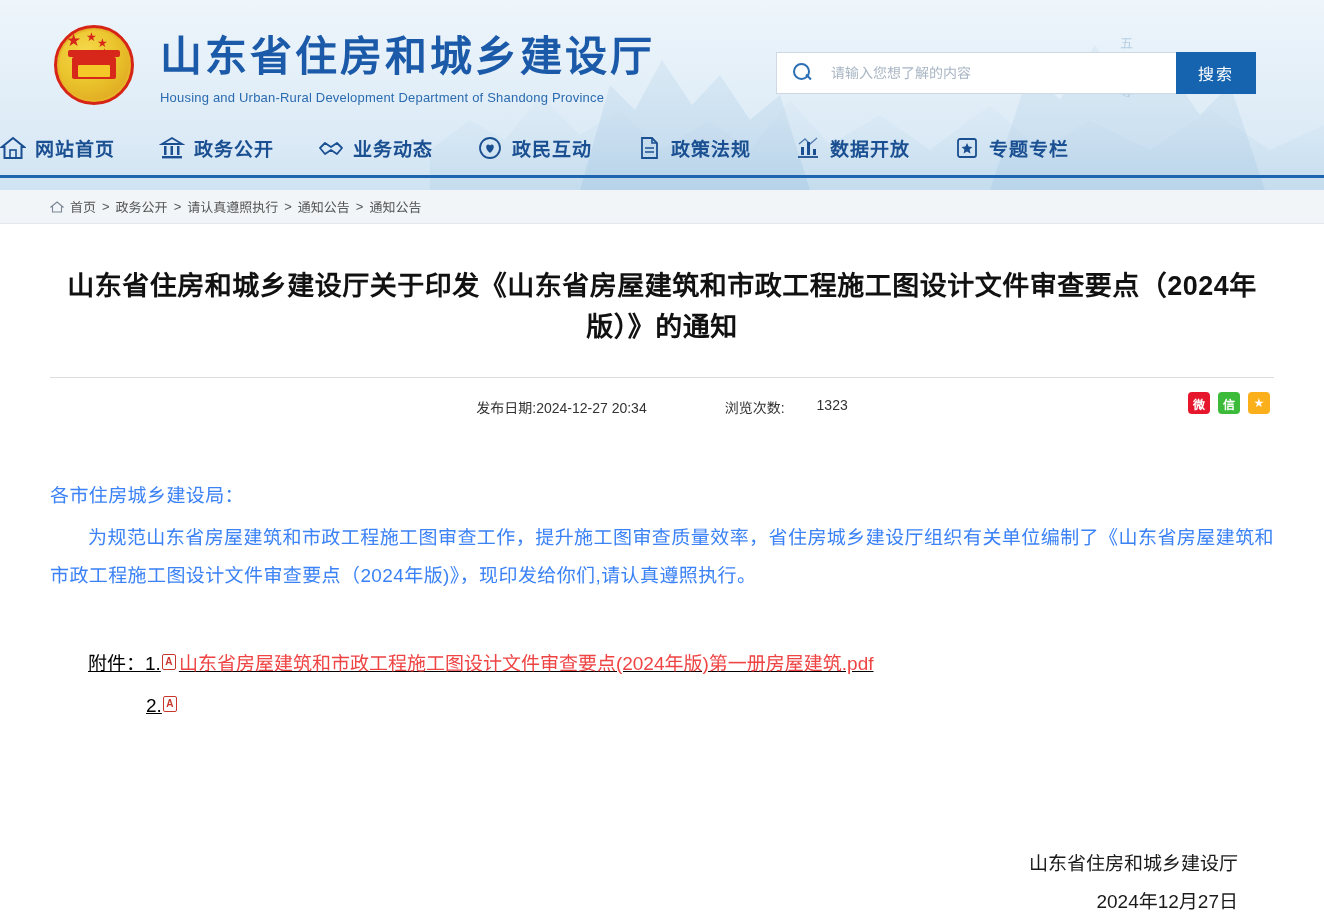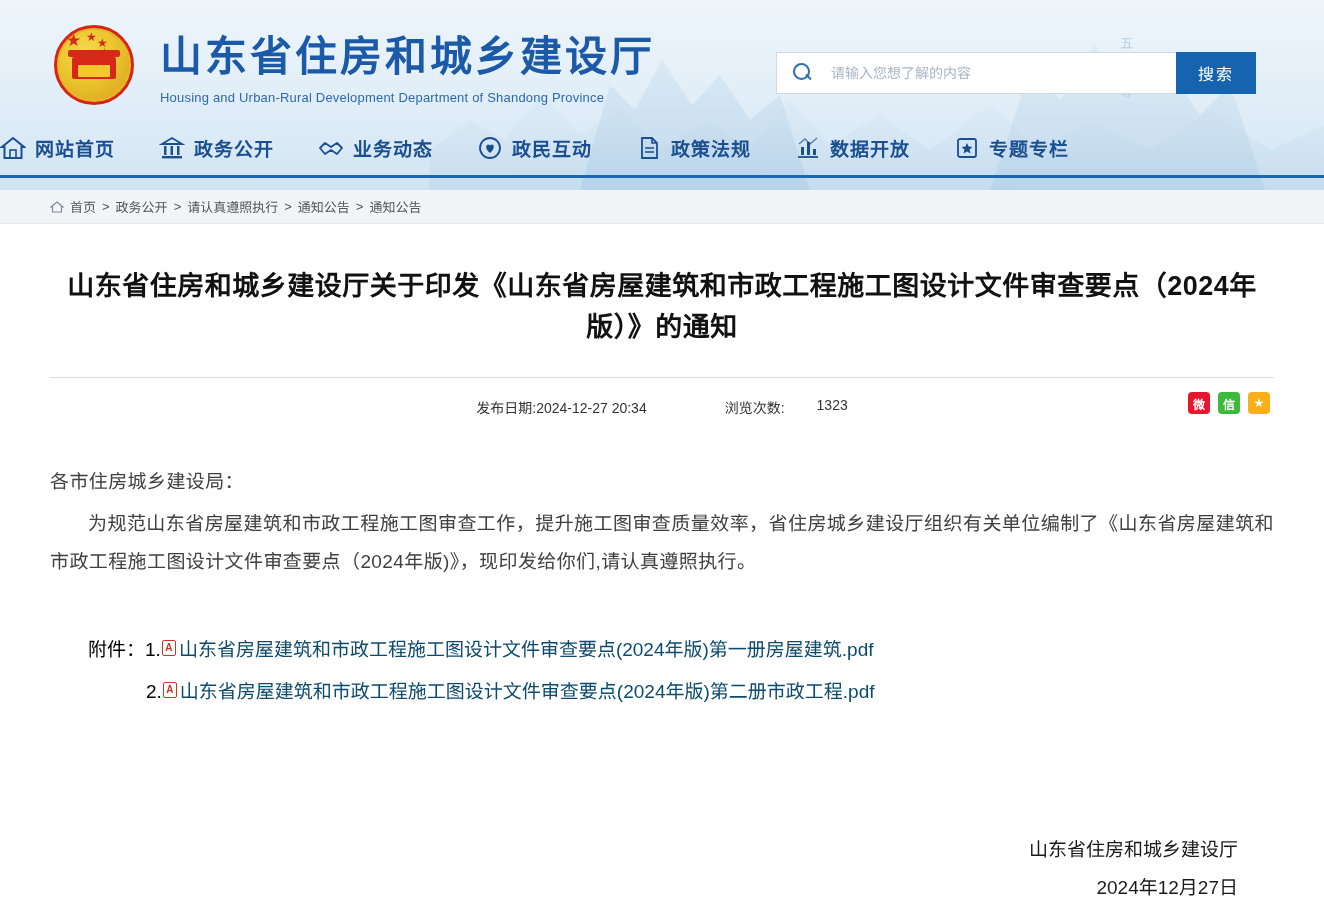--- a/index.html
+++ b/index.html
@@ -215,55 +215,55 @@
     width: 22px; height: 22px; border-radius: 4px;
     display: flex; align-items: center; justify-content: center;
     color: #fff; font-size: 12px; font-weight: bold;
     cursor: pointer;
   }
   .sh-weibo { background: #e6162d; }
   .sh-wechat { background: #3cbb3a; }
   .sh-fav { background: #fbb01b; }
 
   .art-body {
-    margin-top: 42px;
+    margin-top: 56px;
     font-size: 19px;
-    color: #404040;
+    color: #3b82f6;
     line-height: 2.0;
     letter-spacing: 0.4px;
   }
   .art-body p { margin: 0 0 4px 0; }
   .p-indent { text-indent: 2em; text-align: justify; }
 
   .attachments {
     margin-top: 48px;
     font-size: 19px;
     line-height: 2.2;
   }
-  .att-row { display: flex; align-items: baseline; }
+  .att-row { display: flex; align-items: baseline; text-decoration: underline; }
   .att-label { padding-left: 38px; white-space: nowrap; }
   .att-num { padding-left: 96px; white-space: nowrap; }
   .pdf-ico {
     display: inline-block;
     width: 14px; height: 16px;
     background: #fff;
     border: 1px solid #c8362b;
     border-radius: 2px;
     position: relative;
     margin: 0 3px -2px 1px;
   }
   .pdf-ico:after {
     content: "A";
     position: absolute; left: 0; right: 0; top: -1px;
     text-align: center;
     font-size: 10px; font-weight: bold; color: #c8362b;
     line-height: 15px;
   }
   .att-link {
-    color: #0c4a6e;
+    color: #ef4444;
     text-decoration: none;
     cursor: pointer;
   }
 
   .signature {
     margin-top: 118px;
     text-align: right;
     font-size: 19px;
     color: #1a1a1a;
     line-height: 2.0;
@@ -444,21 +444,20 @@
   <div class="attachments">
     <div class="att-row">
       <span class="att-label">附件：</span>
       <span>1.</span>
       <span class="pdf-ico"></span>
       <a class="att-link">山东省房屋建筑和市政工程施工图设计文件审查要点(2024年版)第一册房屋建筑.pdf</a>
     </div>
     <div class="att-row">
       <span class="att-num">2.</span>
       <span class="pdf-ico"></span>
-      <a class="att-link">山东省房屋建筑和市政工程施工图设计文件审查要点(2024年版)第二册市政工程.pdf</a>
     </div>
   </div>
 
   <div class="signature">
     <div>山东省住房和城乡建设厅</div>
     <div>2024年12月27日</div>
   </div>
 
 </div>
 

